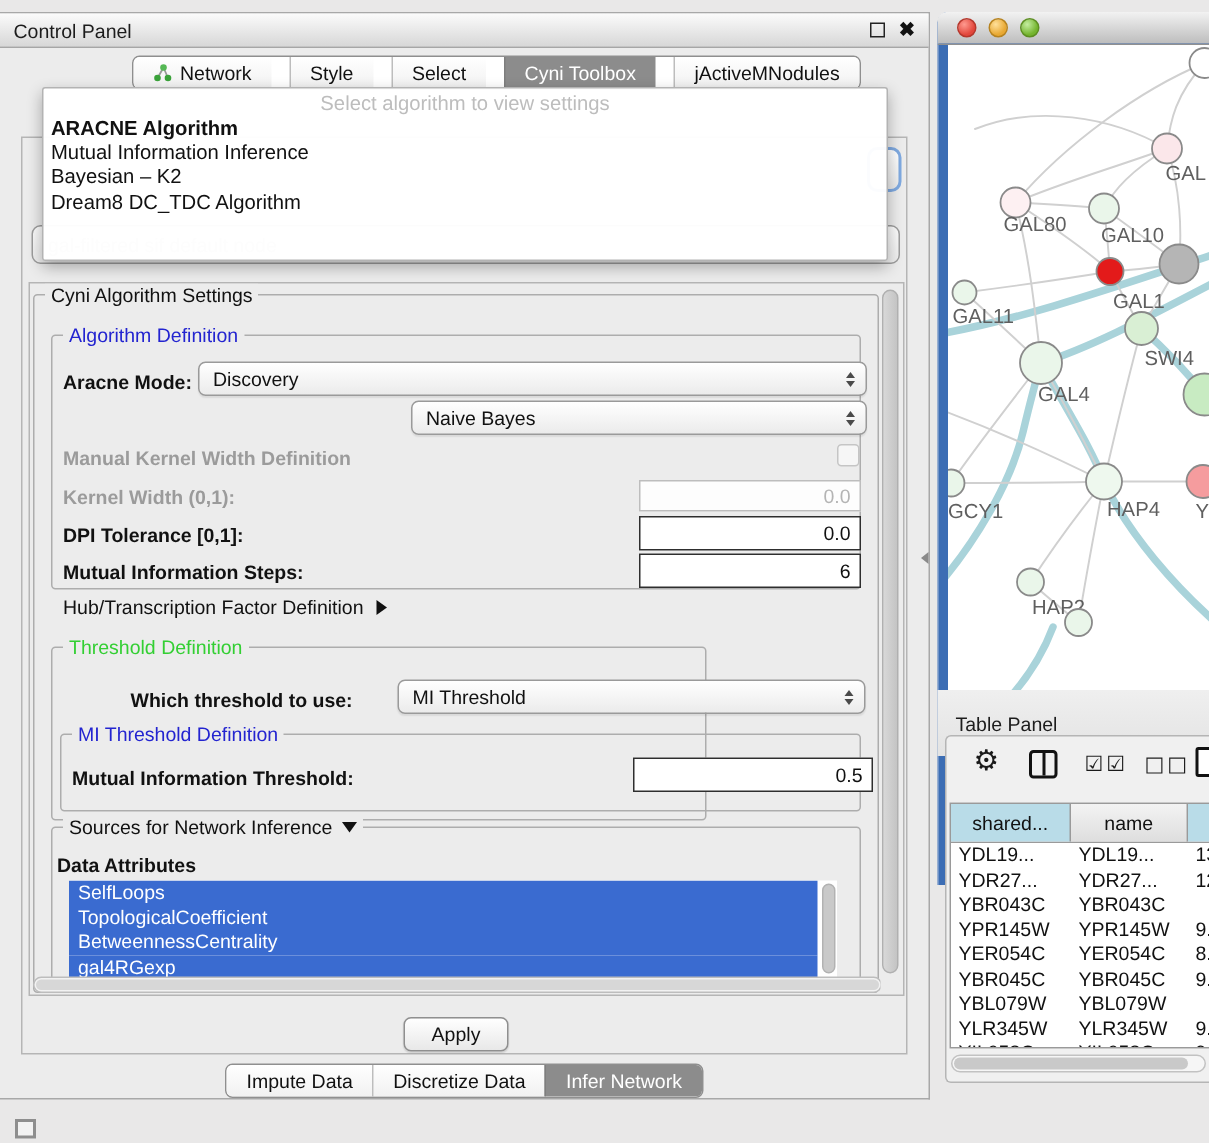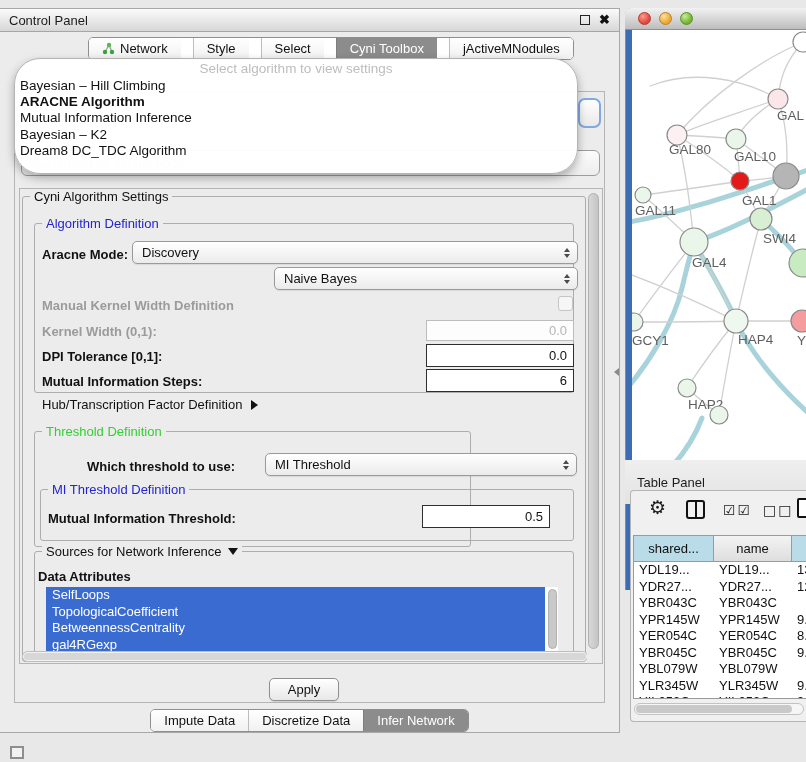--- a/index.html
+++ b/index.html
@@ -231,21 +231,21 @@
         <span>MI Threshold</span>
         <span class="arrows">
             <span class="arr-up"></span>
             <span class="arr-dn"></span>
           </span>
       </div>
       <div class="gbox" style="left:20px;top:300px;width:534px;height:52px;">
         <span class="glabel blue">MI Threshold Definition</span>
       </div>
       <div class="lbl" style="left:28px;top:322px;">Mutual Information Threshold:</div>
-      <div class="nfield" style="left:402px;top:316px;width:128px;height:23px;">
+      <div class="nfield" style="left:402px;top:316px;width:160px;height:23px;">
         <span>0.5</span>
       </div>
 
       <div class="gbox" style="left:14px;top:362px;width:540px;height:106px;">
         <span class="glabel">
           <span>Sources for Network Inference</span><span class="tri-down"></span>
         </span>
       </div>
       <div class="lbl" style="left:18px;top:380px;">Data Attributes</div>
       <div class="attr-list" id="attr-list">
@@ -276,24 +276,23 @@
         </div>
         <div class="tab">
           <span>Discretize Data</span>
         </div>
         <div class="tab sel">
           <span>Infer Network</span>
         </div>
       </div>
     </div>
 
-  <div class="dropdown" style="left:14px;top:49px;border-radius:26px;">
+  <div class="dropdown" style="left:28px;top:49px;">
     <div class="dd-prompt">Select algorithm to view settings</div>
     <div id="dd-items">
-        <div class="dd-item">Bayesian – Hill Climbing</div>
         <div class="dd-item bold">ARACNE Algorithm</div>
         <div class="dd-item">Mutual Information Inference</div>
         <div class="dd-item">Bayesian – K2</div>
         <div class="dd-item">Dream8 DC_TDC Algorithm</div>
       </div>
   </div>
 </div>
 
 <div class="net-window">
   <div class="net-titlebar">

